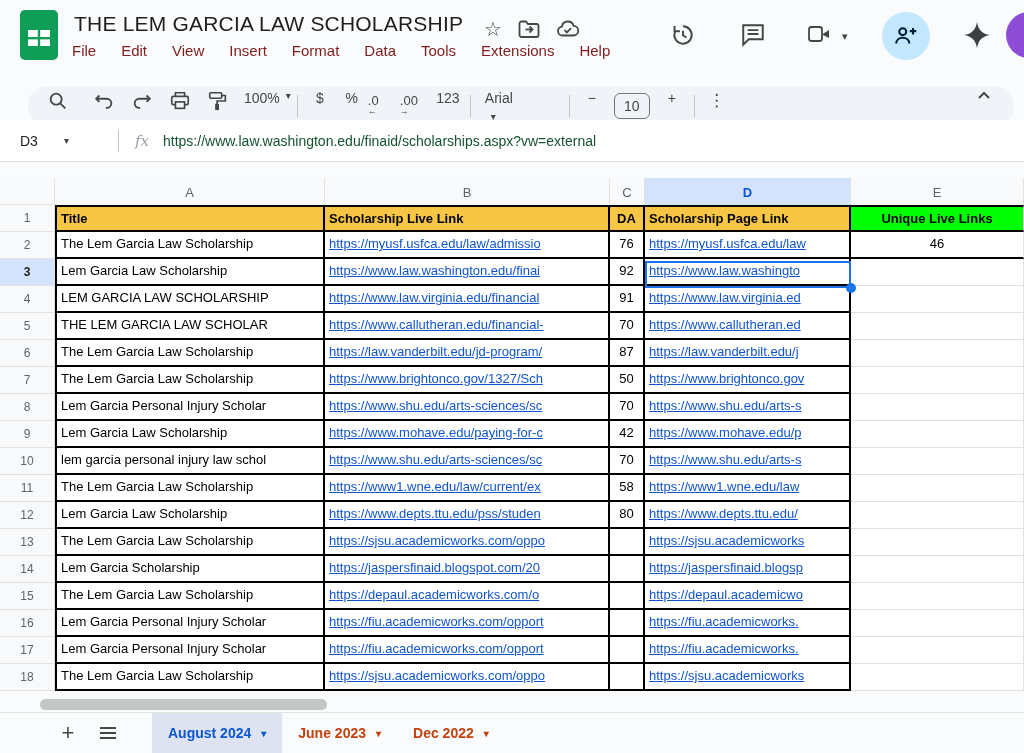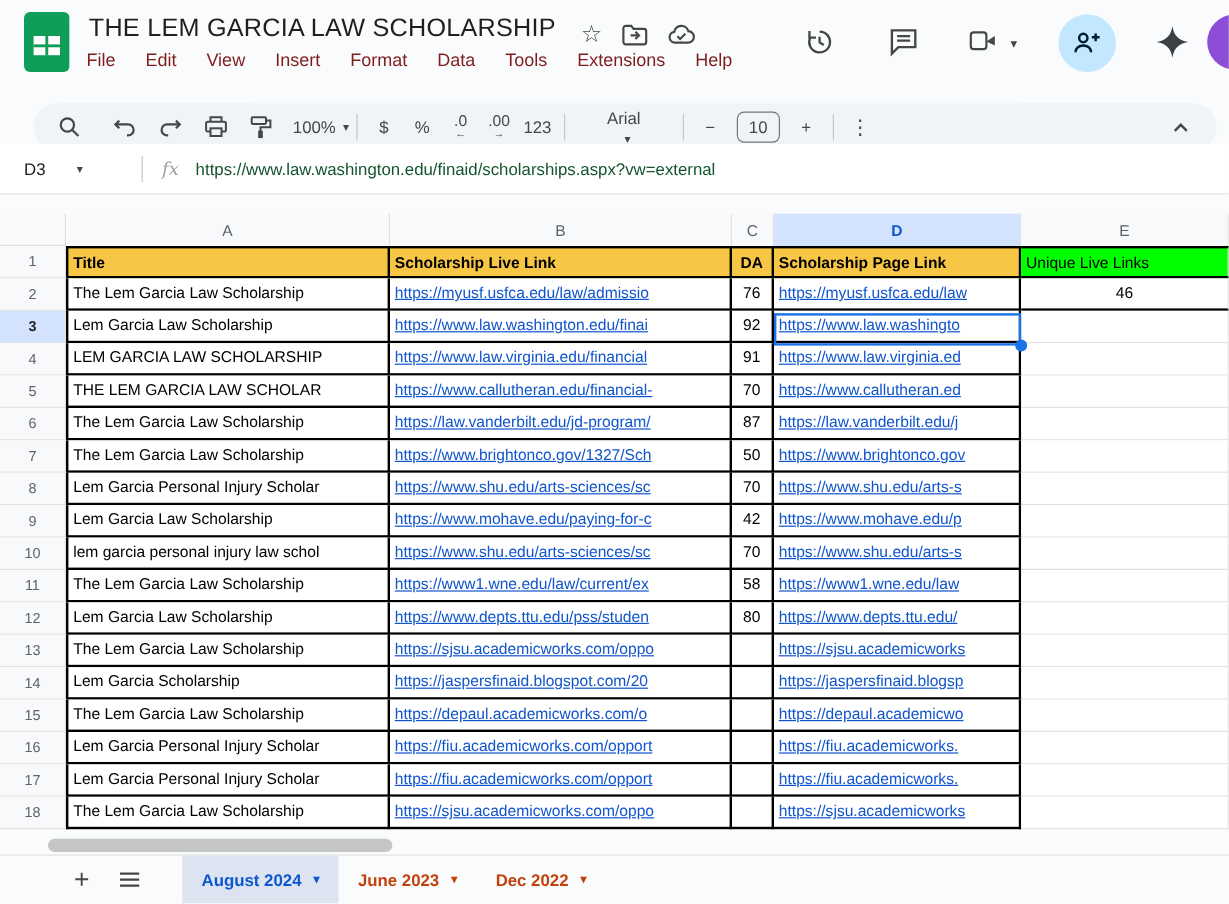--- a/index.html
+++ b/index.html
@@ -15,21 +15,21 @@
   .title-icons .uni { font-size:20px; line-height:24px; }
   .menubar { position:absolute; left:72px; top:42px; display:flex; gap:25px; font-size:15px; color:#7f1d1d; }
   .menubar span { cursor:default; }
   .tb-ic { position:absolute; top:22px; color:#444746; }
   .share-btn { position:absolute; left:882px; top:12px; width:48px; height:48px; border-radius:50%; background:#C2E7FF; display:flex; align-items:center; justify-content:center; color:#001D35; }
   .avatar { position:absolute; left:1006px; top:12px; width:46px; height:46px; border-radius:50%; background:#8E4DD6; }
   .cam-caret { position:absolute; left:842px; top:30px; font-size:11px; color:#444746; }
 
   
   .toolbar { position:absolute; left:28px; top:86px; width:986px; height:40px; background:var(--toolbar_bg,#F0F4F9); border-radius:22px; display:flex; align-items:center; font-size:14px; color:#444746; padding:0 14px; }
-  .toolbar .it { display:flex; align-items:center; justify-content:center; min-width:32px; height:32px; border-radius:6px; white-space:nowrap; }
+  .toolbar .it { display:flex; align-items:flex-start; justify-content:center; min-width:32px; height:32px; border-radius:6px; white-space:nowrap; }
   .toolbar .sep { width:1px; height:22px; background:#C4C7C5; margin:0 6px; min-width:1px; }
   .toolbar .caret { font-size:10px; margin-left:6px; color:#444746; }
   .fontsize-box { border:1px solid #747775; border-radius:6px; width:36px; height:26px; display:flex; align-items:center; justify-content:center; margin:0 6px; background:transparent; }
   .dec { display:flex; flex-direction:column; align-items:flex-end; line-height:11px; font-size:13px; }
   .dec .arr { font-size:9px; }
   .collapse { margin-left:auto; }
 
   
   .fbar { position:absolute; left:0; top:120px; width:1024px; height:42px; background:#fff; border-bottom:1px solid #E1E3E1; display:flex; align-items:center; }
   .namebox { width:118px; display:flex; align-items:center; padding-left:20px; font-size:14px; color:#202124; }
@@ -44,21 +44,21 @@
   .corner, .colhead, .gutter { background:#F8F9FA; border-right:1px solid var(--grid_line,#E1E1E1); border-bottom:1px solid var(--grid_line,#E1E1E1); display:flex; align-items:center; justify-content:center; color:#5F6368; font-size:12px; }
   .colhead { height:29px; font-size:13px; }
   .colhead.sel { background:var(--selected_header_bg,#D3E3FD); color:#0B57D0; font-weight:bold; }
   .gutter.sel { background:var(--selected_header_bg,#D3E3FD); color:#1F1F1F; font-weight:bold; }
   .cell { background:#fff; border-right:1px solid var(--grid_line,#E1E1E1); border-bottom:1px solid var(--grid_line,#E1E1E1); font-size:13px; line-height:24px; padding:0 4px; color:#000; }
   .cell.b { border-right:2px solid var(--table_border,#000); border-bottom:2px solid var(--table_border,#000); }
   .cell.bl { border-left:2px solid var(--table_border,#000); }
   .cell.bt { border-top:2px solid var(--table_border,#000); }
   .cell.bb { border-bottom:2px solid var(--table_border,#000); }
   .cell.hdr { background:var(--header_yellow,#F6C644); font-weight:bold; }
-  .cell.green { background:var(--live_green,#00FF00); font-weight:normal; }
+  .cell.green { background:var(--live_green,#00FF00); font-weight:bold; text-align:center; }
   .cell.link { color:var(--link,#1155CC); text-decoration:underline; cursor:pointer; }
   .cell.num { text-align:center; }
   .sel-outline { position:absolute; left:645px; top:83px; width:206px; height:27px; border:2px solid var(--selection,#1A73E8); pointer-events:none; }
   .fill-handle { position:absolute; left:846px; top:105px; width:10px; height:10px; border-radius:50%; background:var(--selection,#1A73E8); }
 
   
   .hscroll { position:absolute; left:40px; top:699px; width:287px; height:11px; border-radius:6px; background:#C4C7C5; }
   .sheetbar { position:absolute; left:0; top:712px; width:1024px; height:41px; background:var(--chrome_bg,#F9FBFD); border-top:1px solid #E1E3E1; display:flex; align-items:center; }
   .sheetbar .sbtn { width:40px; height:40px; display:flex; align-items:center; justify-content:center; color:#444746; }
   .sheetbar .add { margin-left:48px; font-size:22px; font-weight:300; }

